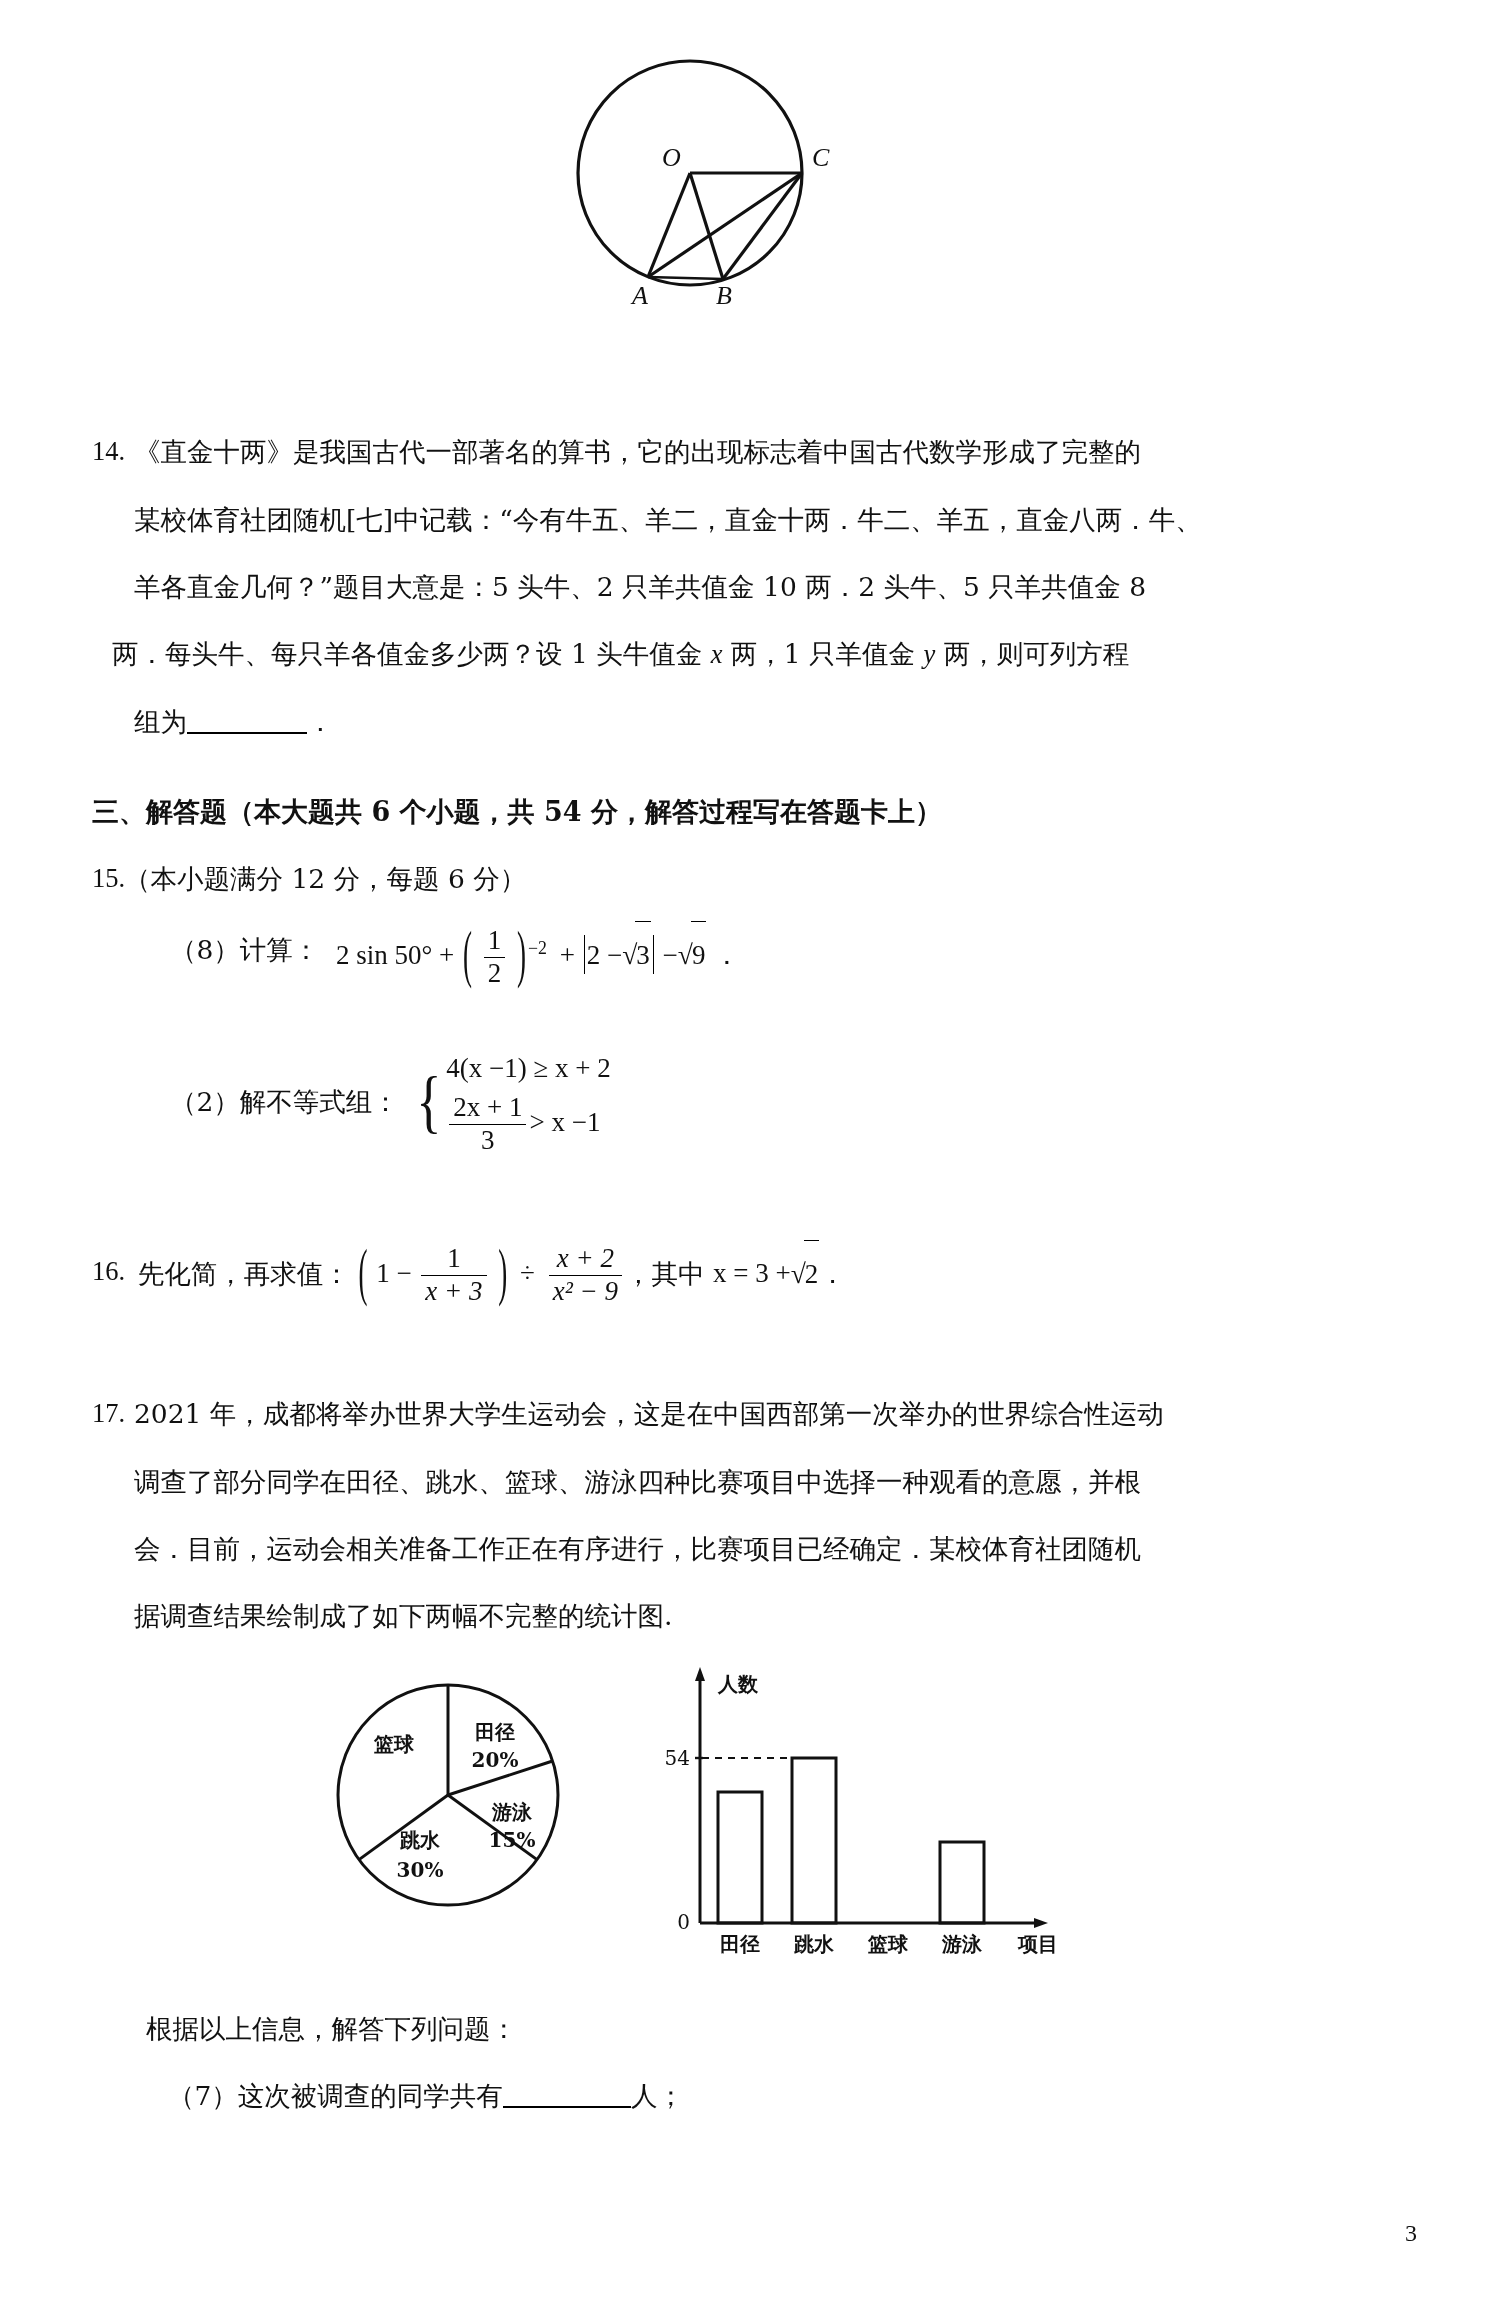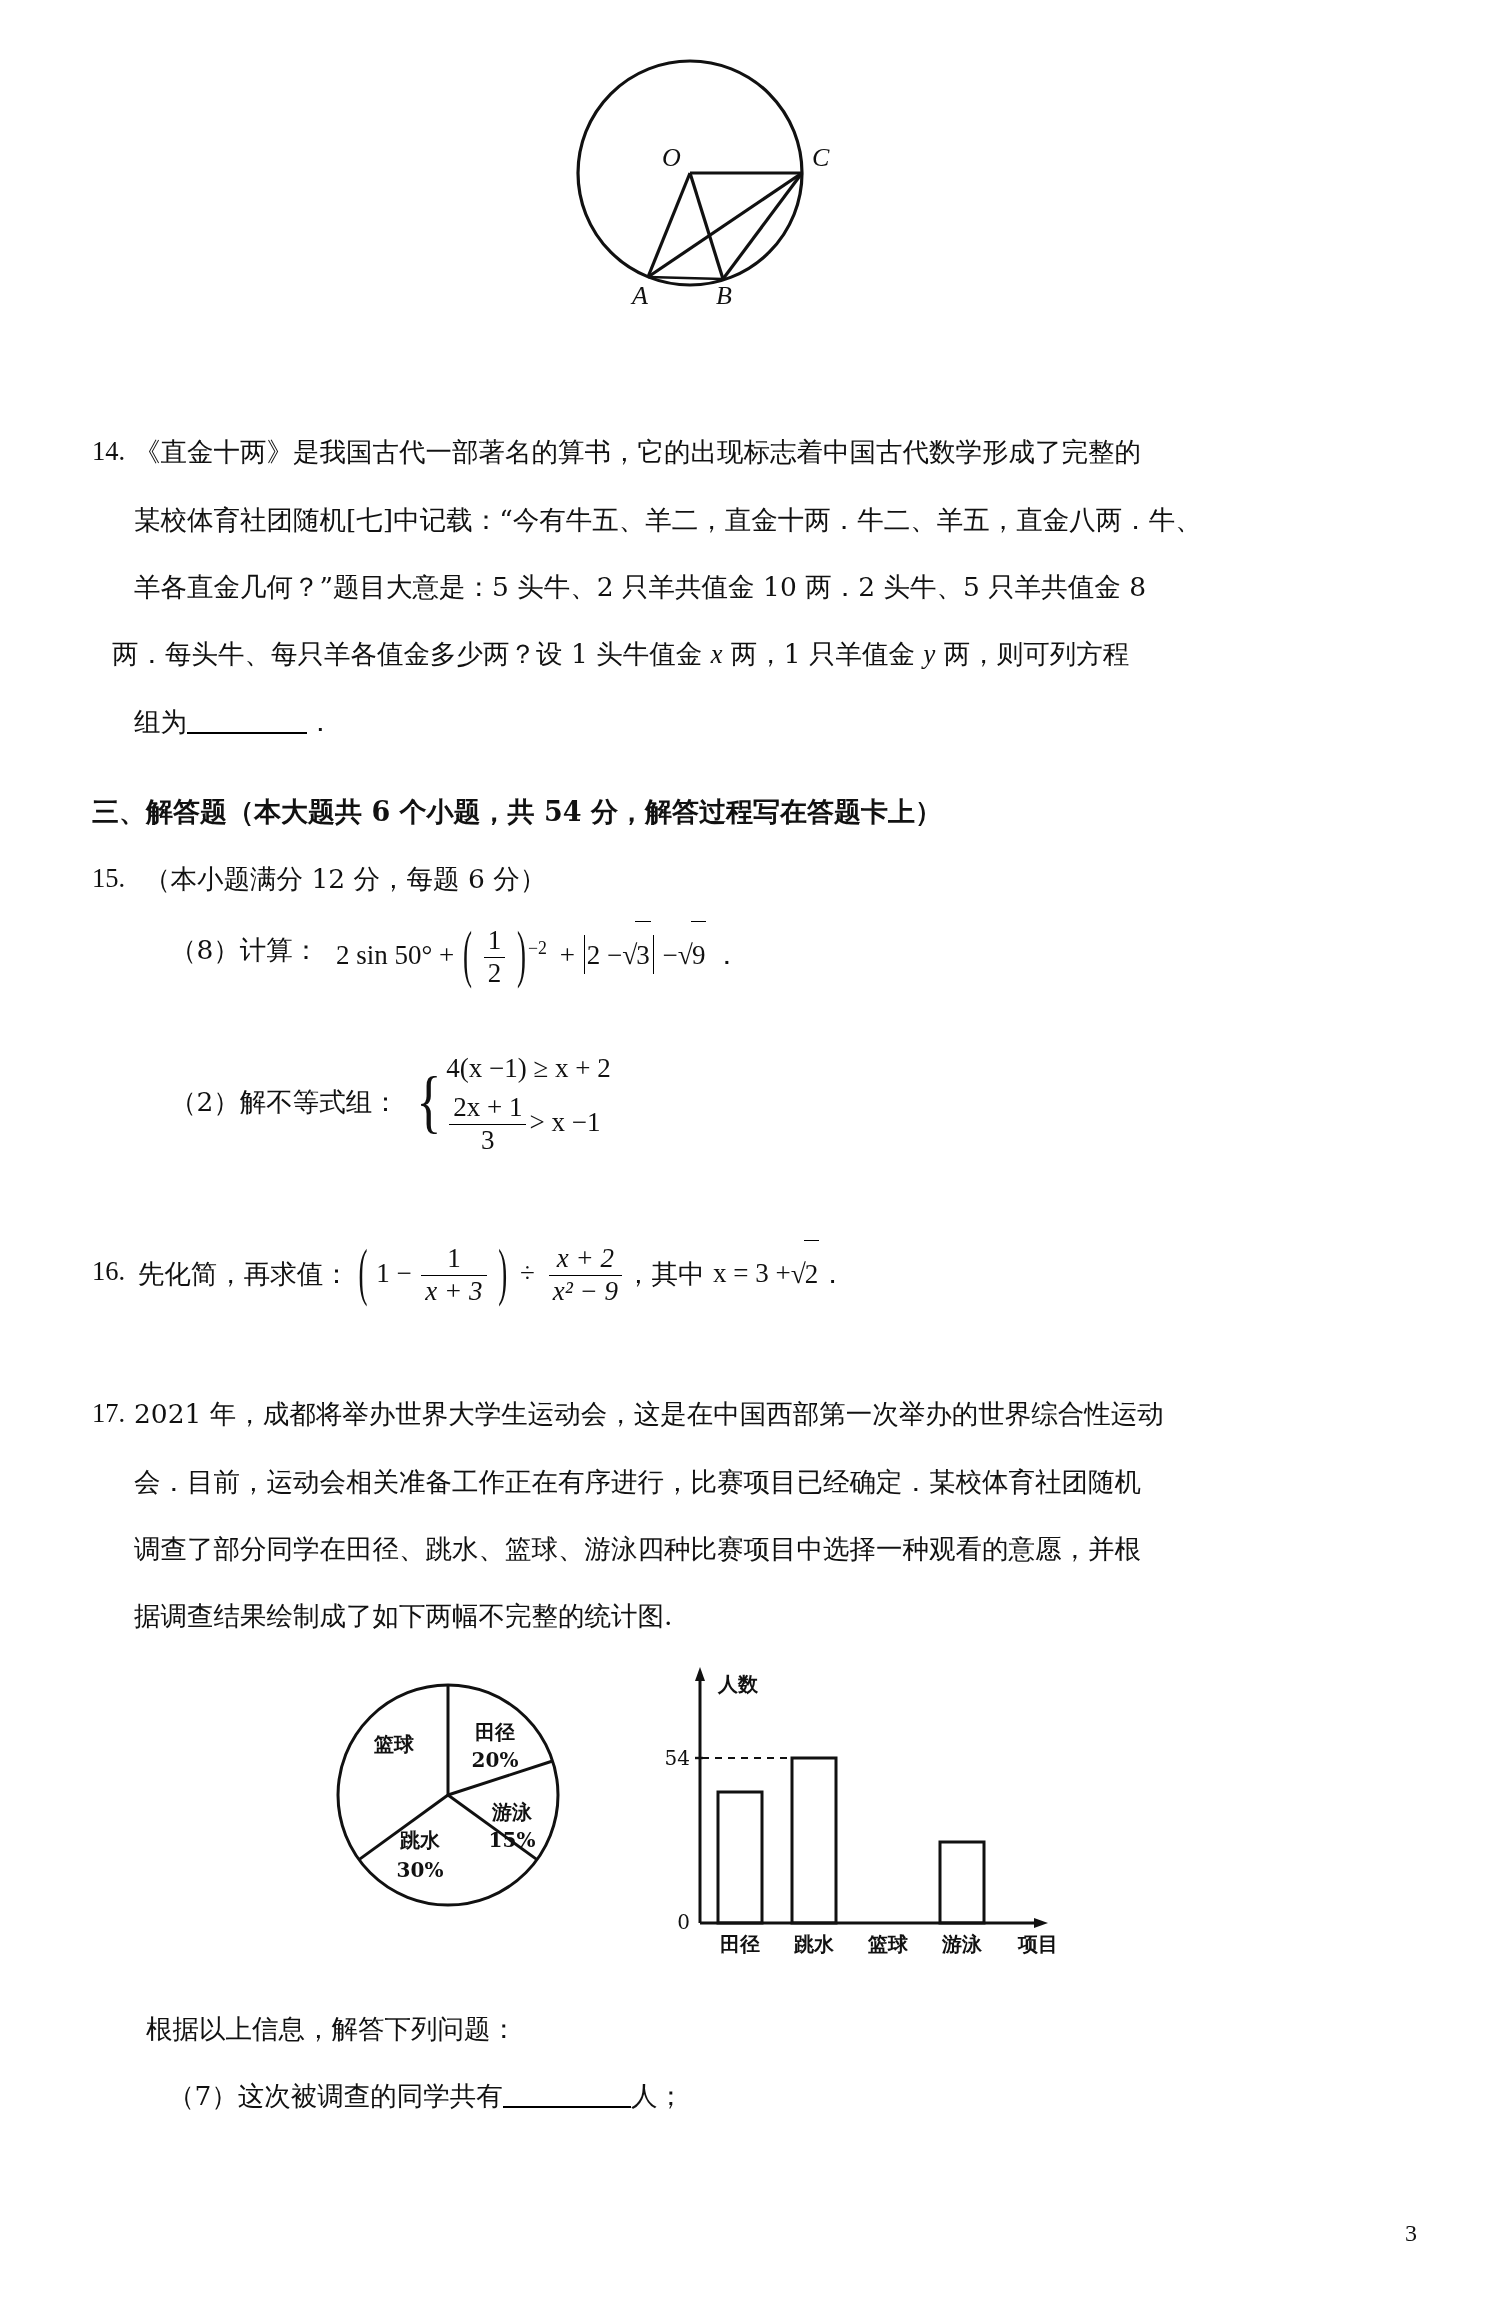--- a/index.html
+++ b/index.html
@@ -164,21 +164,21 @@
     <div class="cn" style="margin-left:42px;">
       <span>组为</span><span class="blank w1"></span><span>．</span>
     </div>
   </div>
 
   <div class="q cn bold" style="left:92px; top:778px; width:1330px; font-size:27px;">三、解答题（本大题共 6 个小题，共 54 分，解答过程写在答题卡上）</div>
 
   <div class="q" style="left:92px; top:845px; width:1330px;">
     <div style="position:relative;">
       <span style="position:absolute;left:0;top:0;">15.</span>
-      <span class="cn" style="display:inline-block;margin-left:52px;">（本小题满分 12 分，每题 6 分）</span>
+      <span class="cn" style="display:inline-block;margin-left:32px;">（本小题满分 12 分，每题 6 分）</span>
     </div>
   </div>
 
   <div class="q" style="left:170px; top:915px; width:1200px;">
     <span class="cn">（8）计算：</span>
     <span class="math" style="font-size:27px;margin-left:10px;">
       <span>2 sin 50° +</span>
       <span class="paren">(</span>
       <span class="frac">
         <span class="nu">1</span>
@@ -225,22 +225,22 @@
         <span class="de mi">x² − 9</span>
       </span>
     </span><span class="cn" style="vertical-align:middle;">，其中 </span><span class="math mi" style="font-size:27px;vertical-align:middle;">x = 3 +</span><span class="math sqrt" style="font-size:27px;vertical-align:middle;"><span class="rad">√</span><span class="bar">2</span></span><span class="cn" style="vertical-align:middle;">．</span>
   </div>
 
   <div class="q" style="left:92px; top:1380px; width:1340px;">
     <div style="position:relative;">
       <span style="position:absolute;left:0;top:0;">17.</span>
       <span class="cn" style="display:inline-block;margin-left:42px;">2021 年，成都将举办世界大学生运动会，这是在中国西部第一次举办的世界综合性运动</span>
     </div>
+    <div class="cn" style="margin-left:42px;">调查了部分同学在田径、跳水、篮球、游泳四种比赛项目中选择一种观看的意愿，并根</div>
     <div class="cn" style="margin-left:42px;">会．目前，运动会相关准备工作正在有序进行，比赛项目已经确定．某校体育社团随机</div>
-    <div class="cn" style="margin-left:42px;">调查了部分同学在田径、跳水、篮球、游泳四种比赛项目中选择一种观看的意愿，并根</div>
     <div class="cn" style="margin-left:42px;">据调查结果绘制成了如下两幅不完整的统计图.</div>
   </div>
 
   <div class="charts">
     <svg width="790" height="300" viewBox="0 0 790 300" xmlns="http://www.w3.org/2000/svg" font-family="DejaVu Serif, serif">
 
       <g transform="translate(0,0)">
         <circle cx="118" cy="140" r="110" fill="none" stroke="#111" stroke-width="3"></circle>
 
         <line x1="118" y1="140" x2="118" y2="30" stroke="#111" stroke-width="3"></line>

